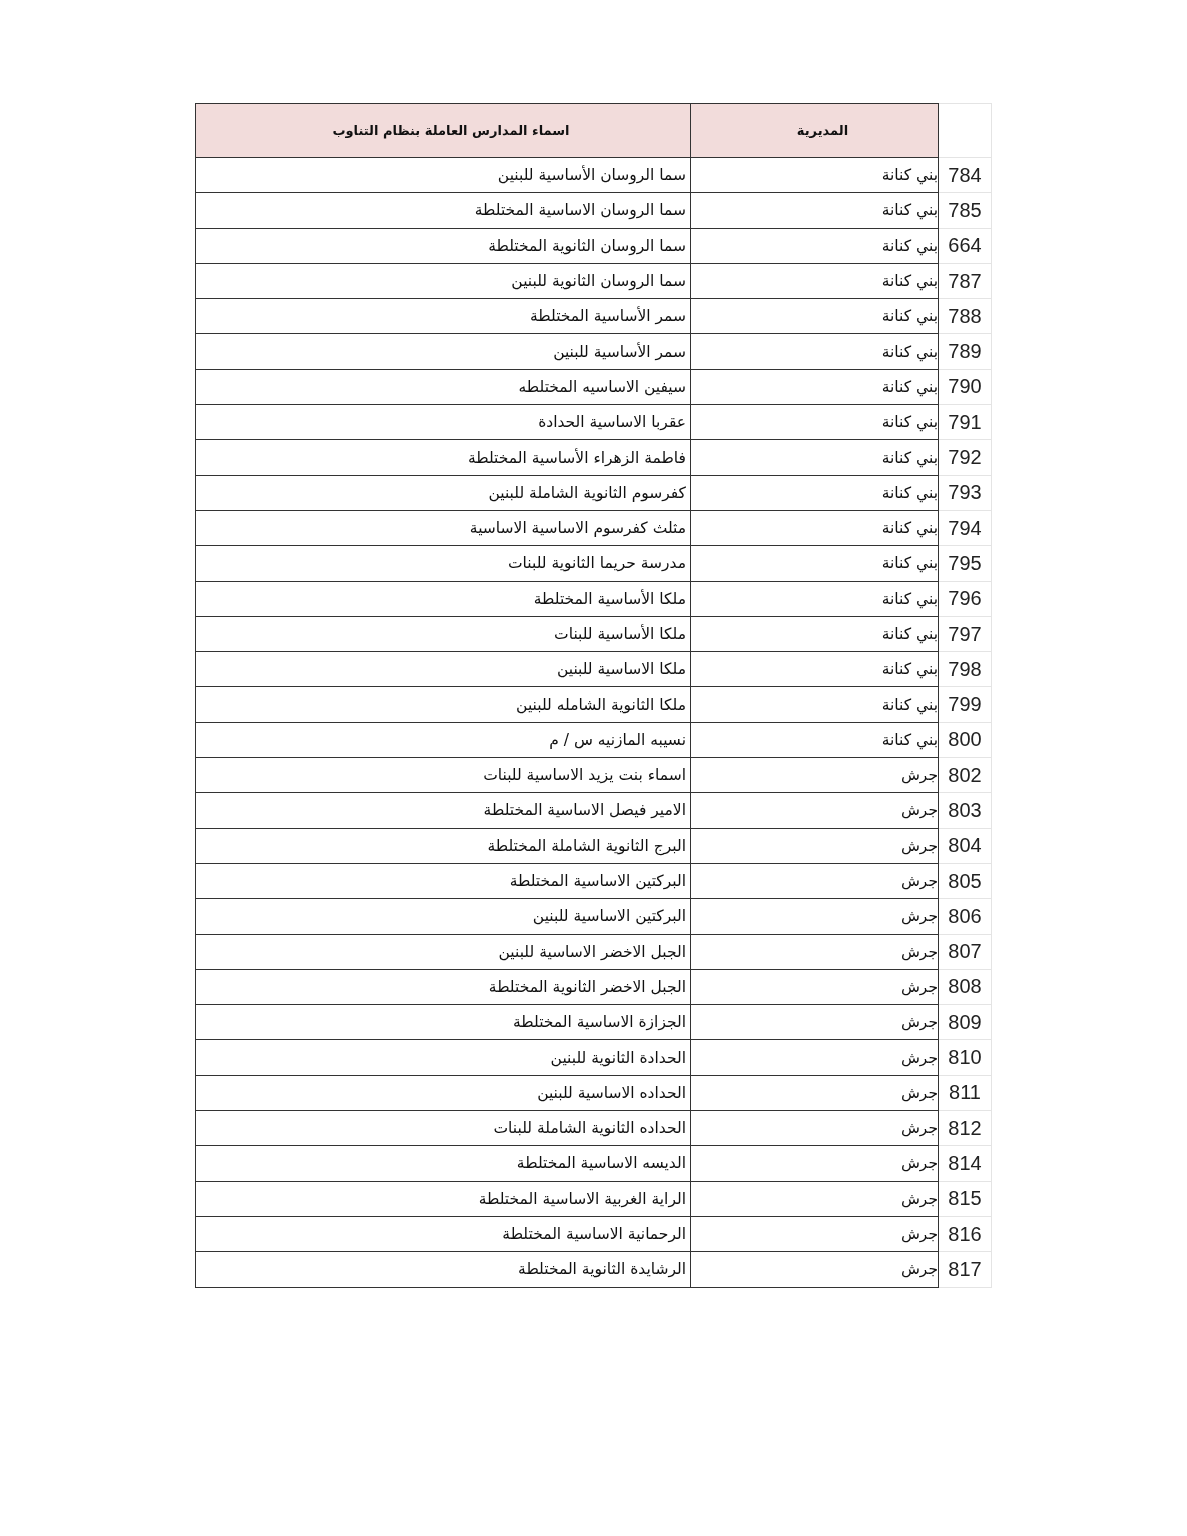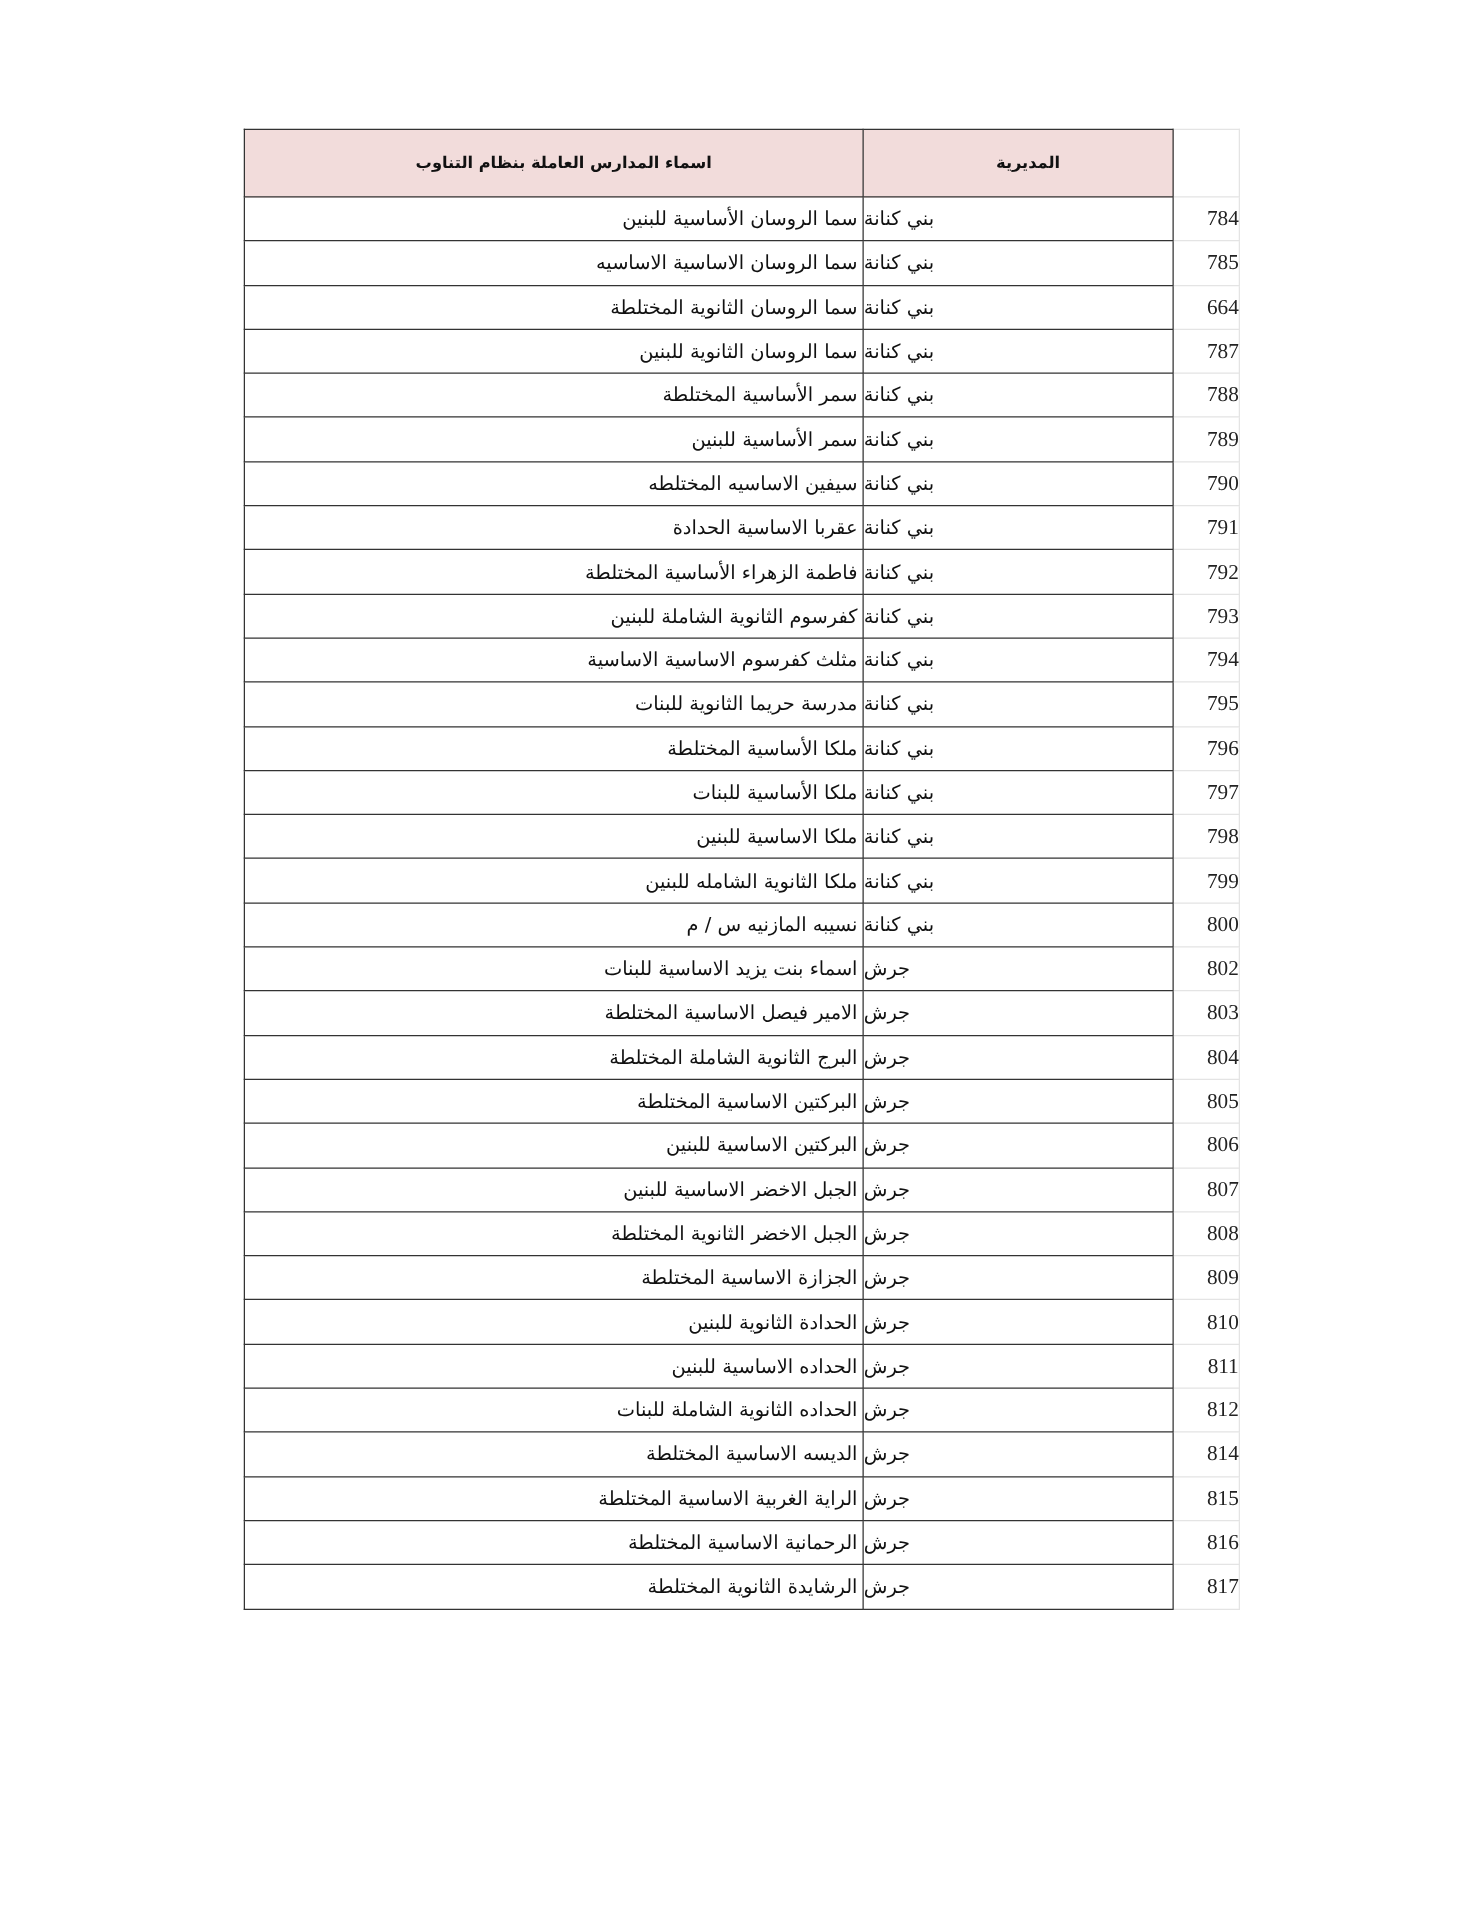--- a/index.html
+++ b/index.html
@@ -56,30 +56,30 @@
     border: 1.5px solid #333;
     text-align: right;
     direction: rtl;
     font-size: 15.5px;
     padding-right: 4px;
     white-space: nowrap;
     margin-top: 36px;
   }
   td.dir {
     border: 1.5px solid #333;
-    text-align: left;
+    text-align: right;
     direction: rtl;
     font-size: 15.5px;
   }
   td.num {
     border-bottom: 1px solid #e4e4e4;
     border-right: 1px solid #e4e4e4;
-    text-align: right;
-    font-family: Liberation Serif, serif;
-    font-size: 17px;
+    text-align: center;
+    font-family: Liberation Sans, sans-serif;
+    font-size: 20px;
     color: #222;
   }
 </style>
 </head>
 <body>
 
 <div class="sheet">
   <table>
     <colgroup>
       <col class="c-name">
@@ -93,21 +93,21 @@
         <th class="num"></th>
       </tr>
     </thead>
     <tbody id="rows">
         <tr>
           <td class="name">سما الروسان الأساسية للبنين</td>
           <td class="dir">بني كنانة</td>
           <td class="num">784</td>
         </tr>
         <tr>
-          <td class="name">سما الروسان الاساسية الاساسيه</td>
+          <td class="name">سما الروسان الاساسية المختلطة</td>
           <td class="dir">بني كنانة</td>
           <td class="num">785</td>
         </tr>
         <tr>
           <td class="name">سما الروسان الثانوية المختلطة</td>
           <td class="dir">بني كنانة</td>
           <td class="num">664</td>
         </tr>
         <tr>
           <td class="name">سما الروسان الثانوية للبنين</td>

